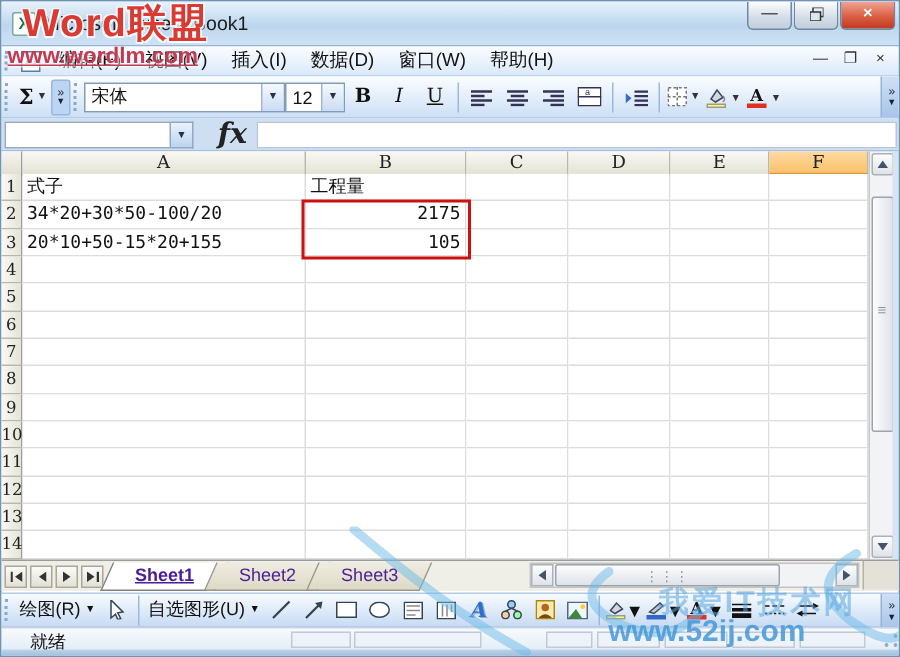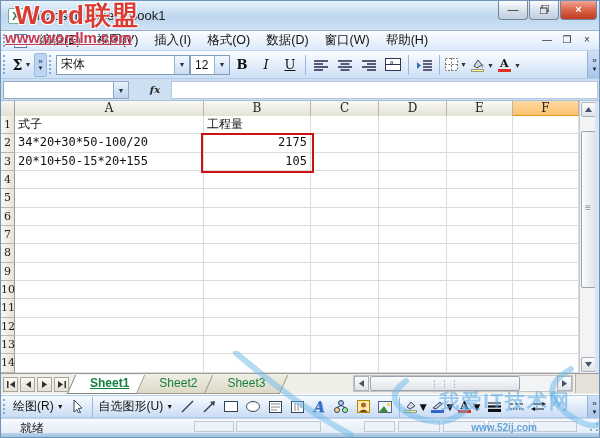--- a/index.html
+++ b/index.html
@@ -66,21 +66,21 @@
     font-size:8px; line-height:8px; color:#123; }
   
   .formulabar { position:absolute; left:0; top:78px; width:600px; height:22px;
     background:#cfdff2; border-bottom:1px solid #a8bed9; }
   .namebox { position:absolute; left:2px; top:2px; width:111px; height:18px; background:#fff;
     border:1px solid #94a8c4; font-size:11px; padding:2px 3px; }
   .namebox-dd { position:absolute; left:113px; top:2px; width:15px; height:18px;
     background:linear-gradient(#e9f2fc,#bdd4ef); border:1px solid #94a8c4; border-left:none;
     font-size:7px; text-align:center; line-height:17px; color:#234; }
   .fxbtn { position:absolute; left:143px; top:2px; width:22px; height:18px; text-align:center;
-    font-family:"DejaVu Serif", serif; font-style:italic; font-weight:bold; font-size:10px;
+    font-family:"DejaVu Serif", serif; font-style:italic; font-weight:bold; font-size:19px;
     line-height:17px; color:#222; }
   .fbar-input { position:absolute; left:170px; top:2px; right:3px; height:18px; background:#fff;
     border:1px solid #b5c6dd; font-size:12px; padding:1px 3px; }
   
   .gridwrap { position:absolute; left:0; top:100px; width:578px; height:272px; background:#fff; }
   .ghead, .grow { display:grid; grid-template-columns:14px 189px 107px 68px 68px 66px 66px; }
   .ghead { height:15px; }
   .corner { background:linear-gradient(#f6f6f1,#e2e0d1); border-right:1px solid #9c9c9c;
     border-bottom:1px solid #9c9c9c; }
   .colhead { background:linear-gradient(#f9f9f5,#e4e2d3); border-right:1px solid #b9b7a8;
@@ -105,21 +105,21 @@
   .vthumb { position:absolute; left:1px; top:30px; width:15px; height:157px;
     background:linear-gradient(90deg,#fcfcfc,#dfe3e8); border:1px solid #9aa4b0; border-radius:2px; }
   .vthumb::after { content:"≡"; position:absolute; left:3px; top:50%; margin-top:-8px; color:#8a94a0; font-size:10px; }
   .right-edge { position:absolute; right:0; top:100px; width:4px; height:272px; background:#d9e4f1; }
   
   .tabrow { position:absolute; left:0; top:372px; width:600px; height:21px; background:#f0efe7;
     border-top:1px solid #9c9c9c; display:flex; align-items:center; }
   .navbtn { width:15px; height:15px; margin-left:2px; background:linear-gradient(#fbfbf8,#e3e1d4);
     border:1px solid #aaa79a; display:flex; align-items:center; justify-content:center; }
   .tabs { display:flex; margin-left:6px; height:100%; }
-  .tab { position:relative; padding:0 15px; line-height:19px; font-size:12px; color:#15803d; }
+  .tab { position:relative; padding:0 15px; line-height:19px; font-size:12px; color:#4c1d95; }
   .tab::before { content:""; position:absolute; inset:1px -4px 0 -4px; transform:skewX(-24deg);
     background:linear-gradient(#efede2,#ddd9c6); border:1px solid #9a9789; border-top:none; z-index:0; }
   .tab.active::before { background:#fff; border-color:#808080; }
   .tab span { position:relative; z-index:1; }
   .tab.active span { font-weight:bold; text-decoration:underline; }
   .hscroll { position:absolute; left:352px; top:374px; width:220px; height:17px; background:#f2f3f5;
     border:1px solid #c4c4c4; }
   .hbtn { position:absolute; top:0; width:15px; height:15px; background:linear-gradient(#fdfdfd,#dfe3e8);
     border:1px solid #a9b1bb; display:flex; align-items:center; justify-content:center; }
   .hthumb { position:absolute; left:16px; top:0; width:150px; height:15px;
@@ -151,21 +151,21 @@
   
   .wm-top { position:absolute; left:14px; top:-3px; z-index:60; pointer-events:none;
     font-weight:bold; color:var(--wm-red,#d93a32); }
   .wm-top .l1 { font-size:26px; letter-spacing:1px;
     text-shadow:-1px -1px 0 #ffffffcc, 1px 1px 0 #ffffffcc, 1px -1px 0 #ffffffcc, -1px 1px 0 #ffffffcc; }
   .wm-top .l2 { font-size:15px; margin-top:-4px; margin-left:-10px; text-decoration:underline;
     color:#c43a50; text-shadow:1px 1px 0 #ffffffaa; }
   .wm-bottom { position:absolute; right:0; bottom:0; z-index:60; pointer-events:none; }
   .wm-b1 { position:absolute; right:28px; bottom:22px; font-size:20px; font-weight:bold;
     letter-spacing:2px; color:var(--wm-blue-soft,rgba(90,165,220,.55)); white-space:nowrap; }
-  .wm-b2 { position:absolute; right:62px; bottom:4px; font-size:10px; font-weight:bold;
+  .wm-b2 { position:absolute; right:62px; bottom:4px; font-size:20px; font-weight:bold;
     color:var(--wm-blue,rgba(70,150,215,.85)); white-space:nowrap; }
   .wm-swirls { position:absolute; left:220px; top:350px; z-index:55; pointer-events:none; opacity:.5; }
 </style>
 </head>
 <body>
 
 <div class="win" style="--sel-col: #fbc26c; --red-ann: #cc1111; --wm-red: #d93a32; --wm-blue: rgba(70,150,215,0.85); --wm-blue-soft: rgba(90,165,220,0.55); --fill-sw: #ffff66; --font-sw: #e03020; --line-sw: #3366cc;">
 
   <div class="titlebar">
     <div class="app-icon">X</div>
@@ -178,21 +178,20 @@
     <div class="cap-btn cap-close">×</div>
   </div>
 
   <div class="menubar">
     <div class="grip"></div>
     <div class="doc-icon"></div>
     <div style="display:flex;">
         <div class="menu-item" style="display: inline-block;">编辑(E)</div>
         <div class="menu-item" style="display: inline-block;">视图(V)</div>
         <div class="menu-item" style="display: inline-block;">插入(I)</div>
-        <div class="menu-item" style="display: inline-block;">格式(O)</div>
         <div class="menu-item" style="display: inline-block;">数据(D)</div>
         <div class="menu-item" style="display: inline-block;">窗口(W)</div>
         <div class="menu-item" style="display: inline-block;">帮助(H)</div>
       </div>
     <div class="right">
       <span class="chld">—</span>
       <span class="chld">❐</span>
       <span class="chld">×</span>
     </div>
   </div>

